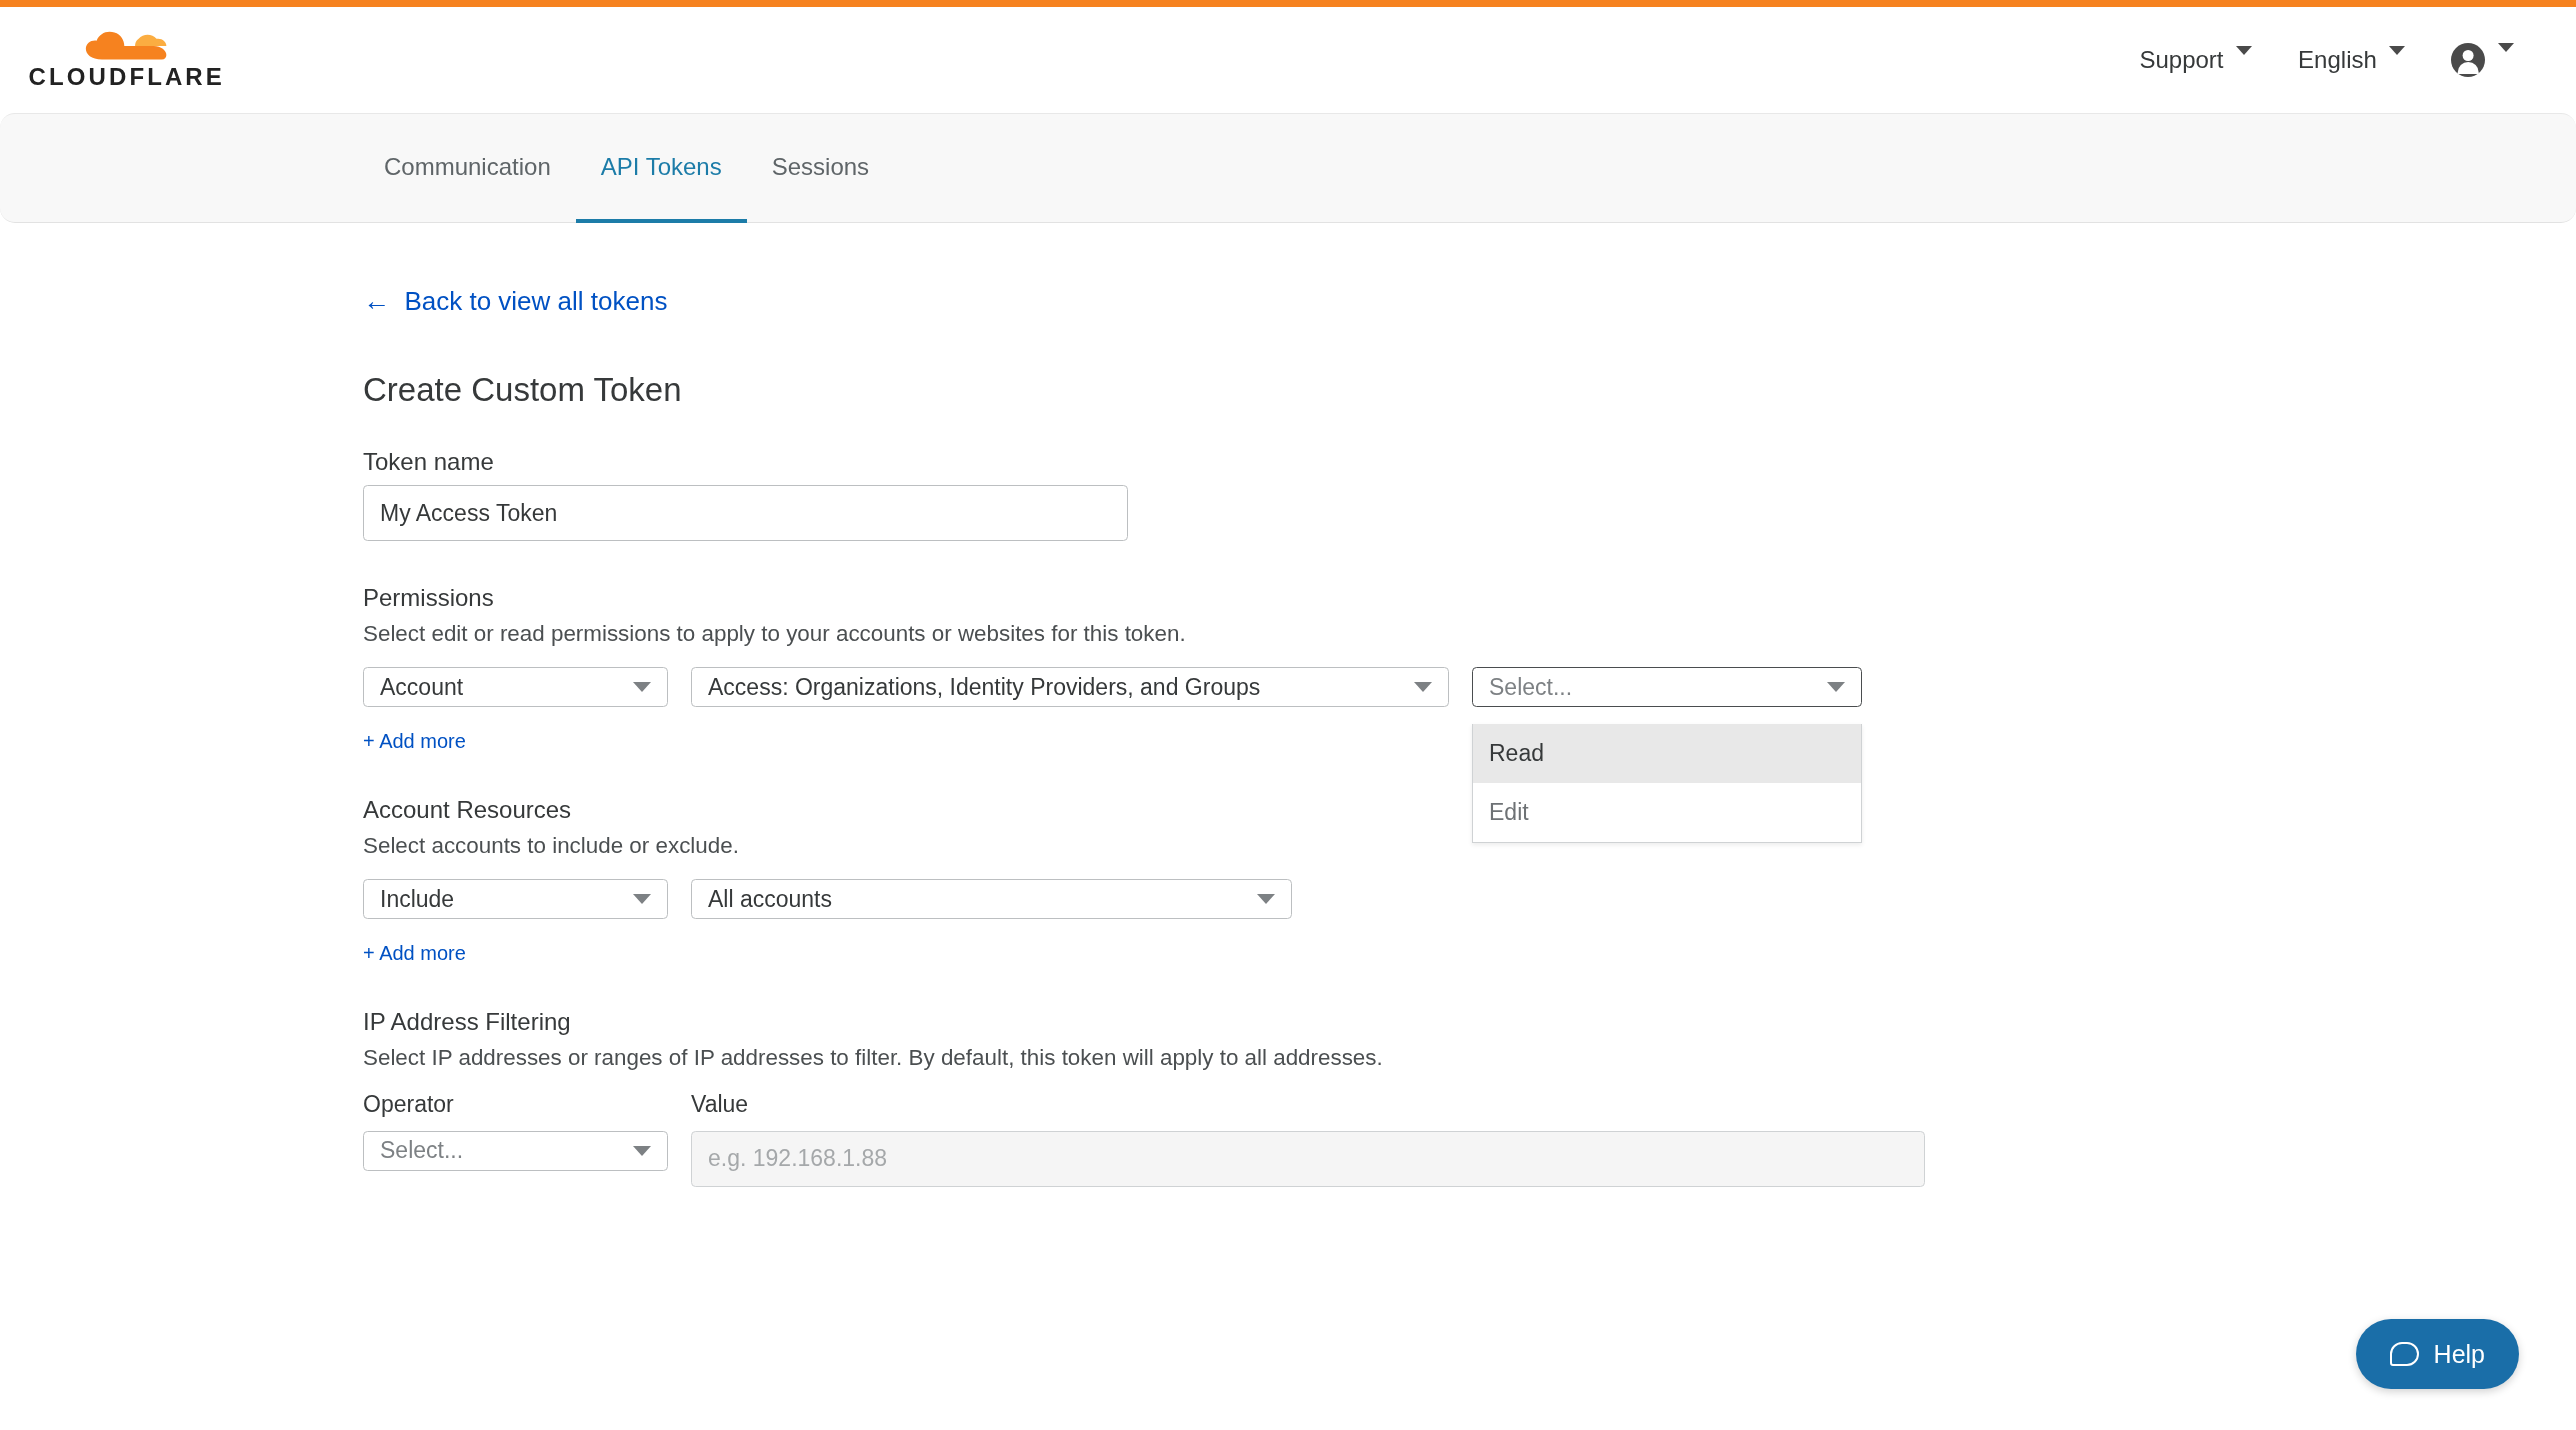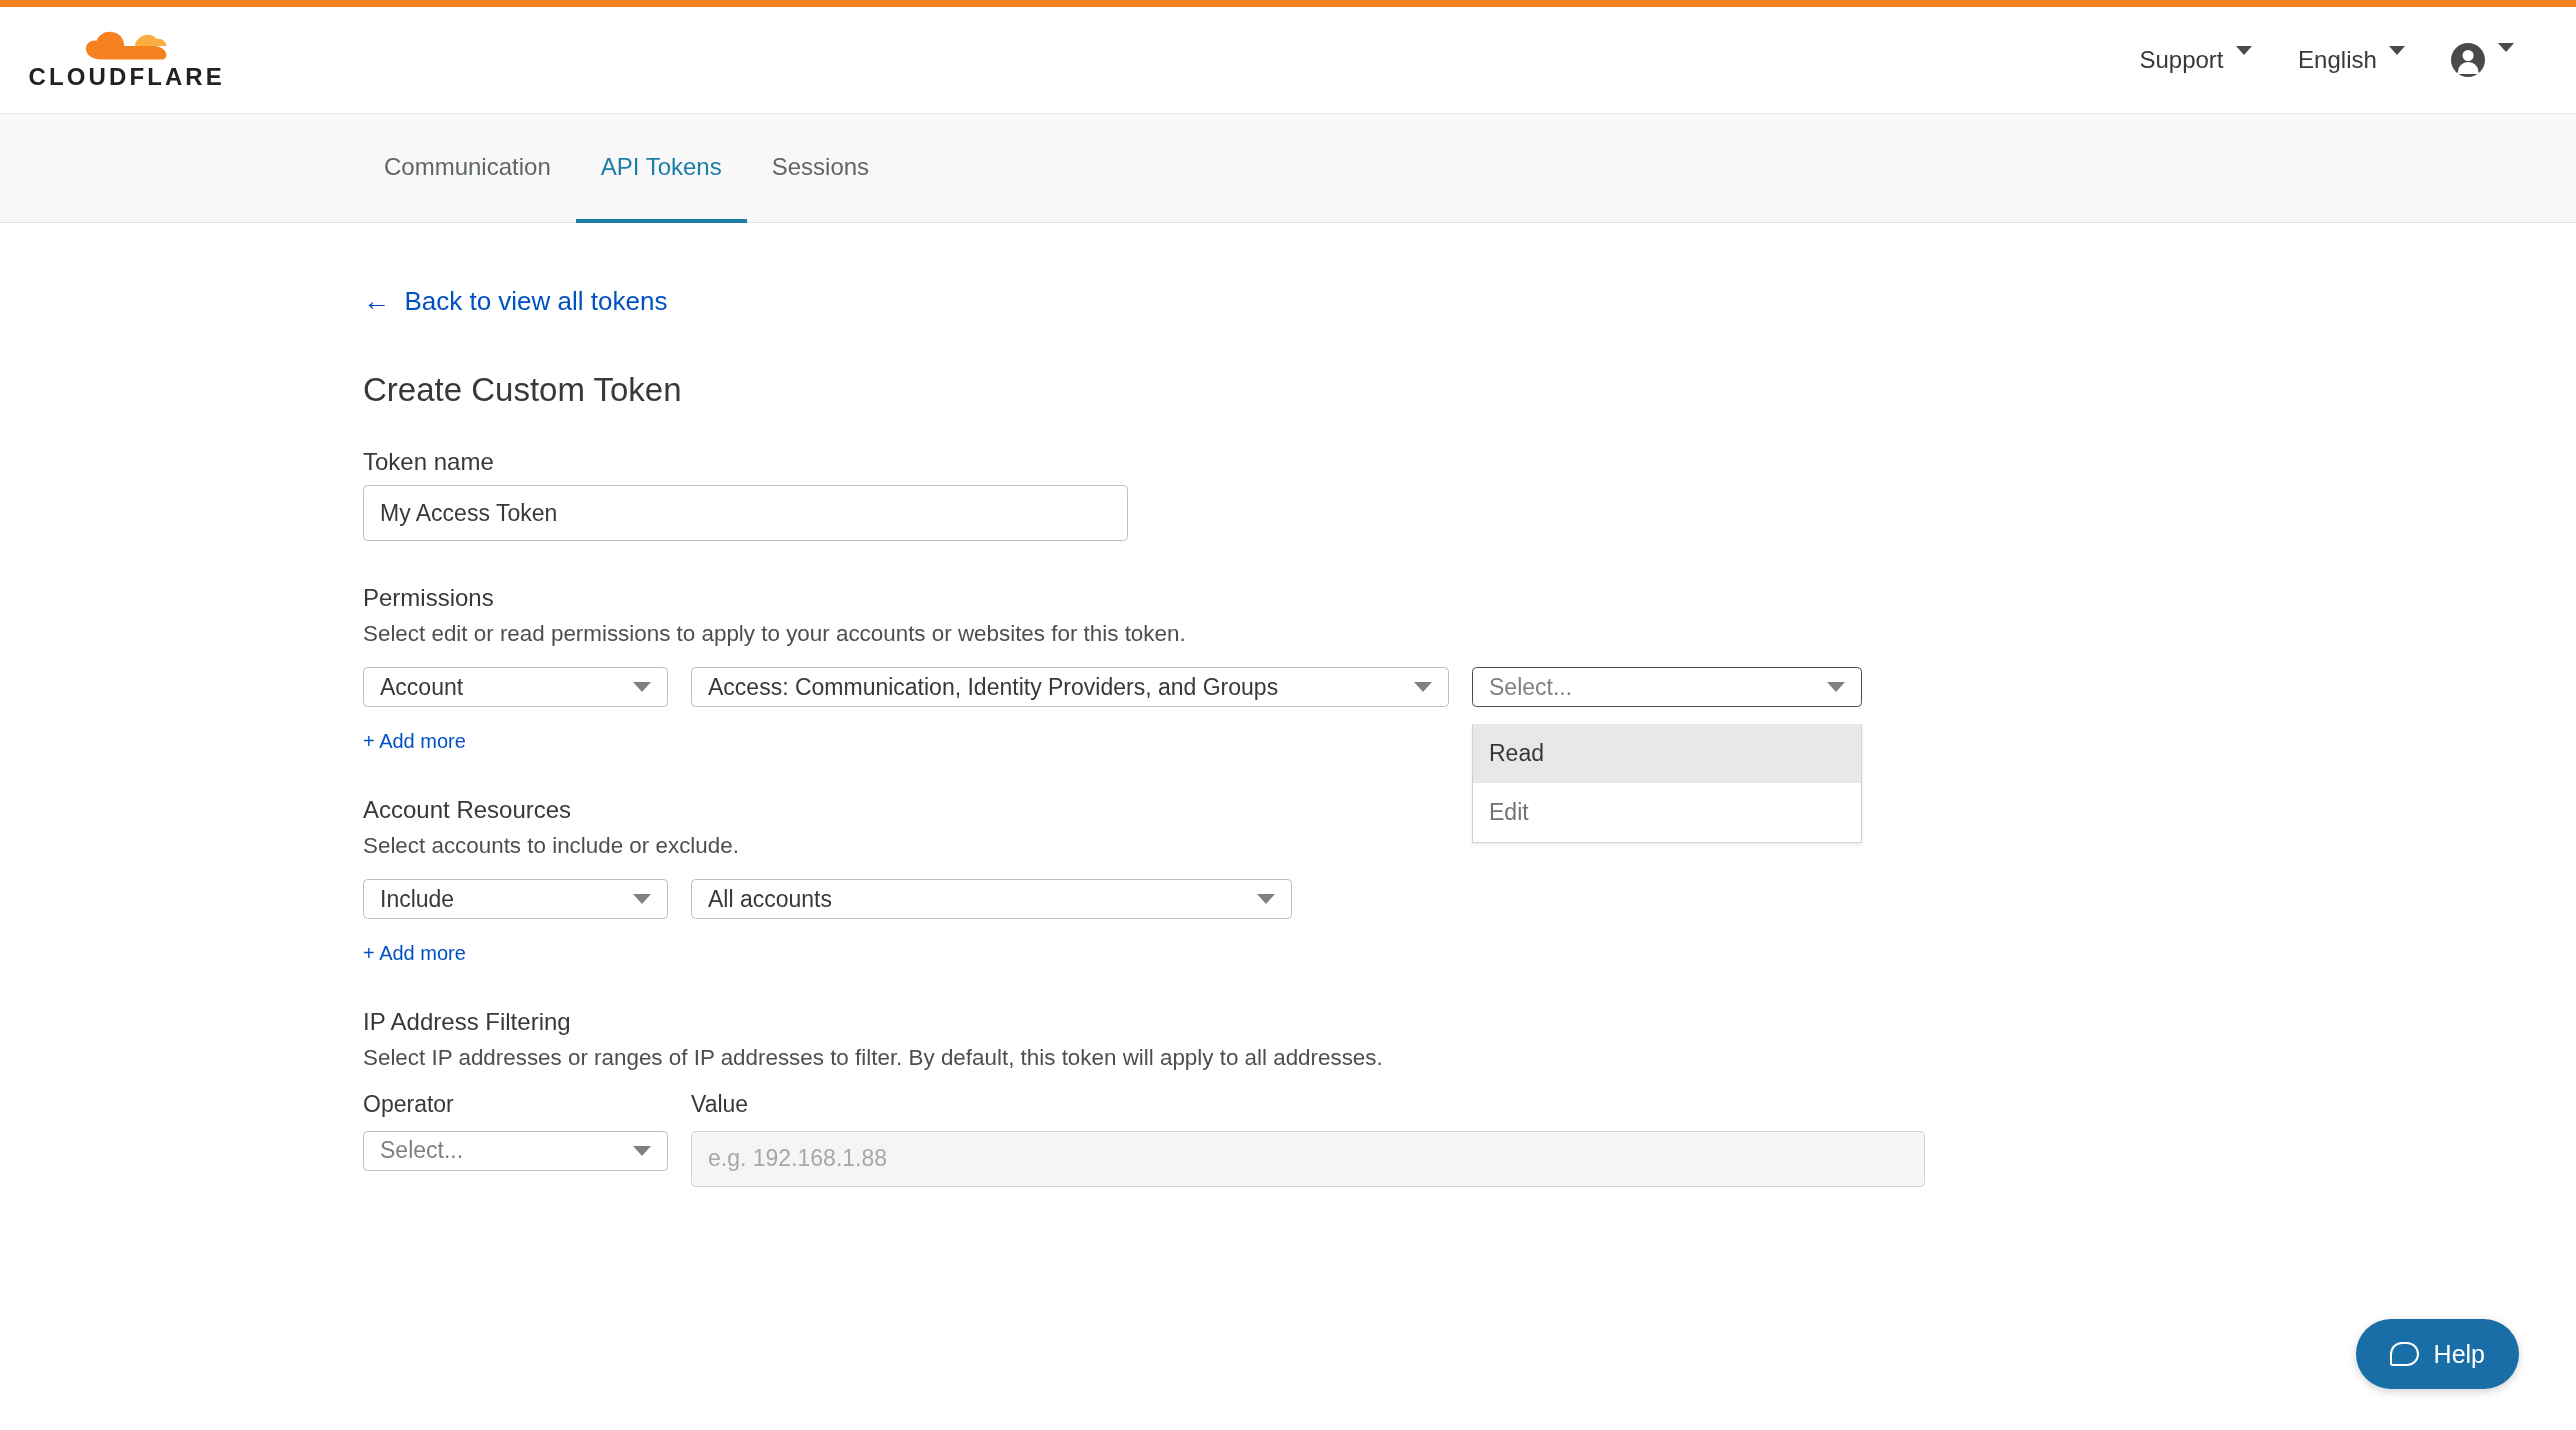--- a/index.html
+++ b/index.html
@@ -92,20 +92,21 @@
 
   
   .tabbar {
     height: 110px;
     background: #f8f8f8;
     border-top: 0.9px solid #e8e8e8;
     border-bottom: 0.9px solid #e2e2e2;
     display: flex;
     align-items: stretch;
     padding-left: 359px;
+    border-radius: 15px;
   }
   .tab {
     display: flex;
     align-items: center;
     font-size: 24px;
     color: #5f6568;
     padding: 0 25px;
     cursor: pointer;
     border-bottom: 4.5px solid transparent;
     margin-bottom: -0.9px;
@@ -328,21 +329,21 @@
 
   <div class="block">
     <div class="section-label">Permissions</div>
     <div class="section-desc">Select edit or read permissions to apply to your accounts or websites for this token.</div>
     <div class="row">
       <div class="select sel-w2">
         <span>Account</span>
         <span class="sel-caret"></span>
       </div>
       <div class="select sel-w4">
-        <span>Access: Communication, Identity Providers, and Groups</span>
+        <span>Access: Organizations, Identity Providers, and Groups</span>
         <span class="sel-caret"></span>
       </div>
       <div class="dropdown-wrap">
         <div class="select sel-w5 open placeholder">
           <span>Select...</span>
           <span class="sel-caret"></span>
         </div>
         <div class="dropdown">
           <div class="dropdown-item highlight">
             <span>Read</span>

